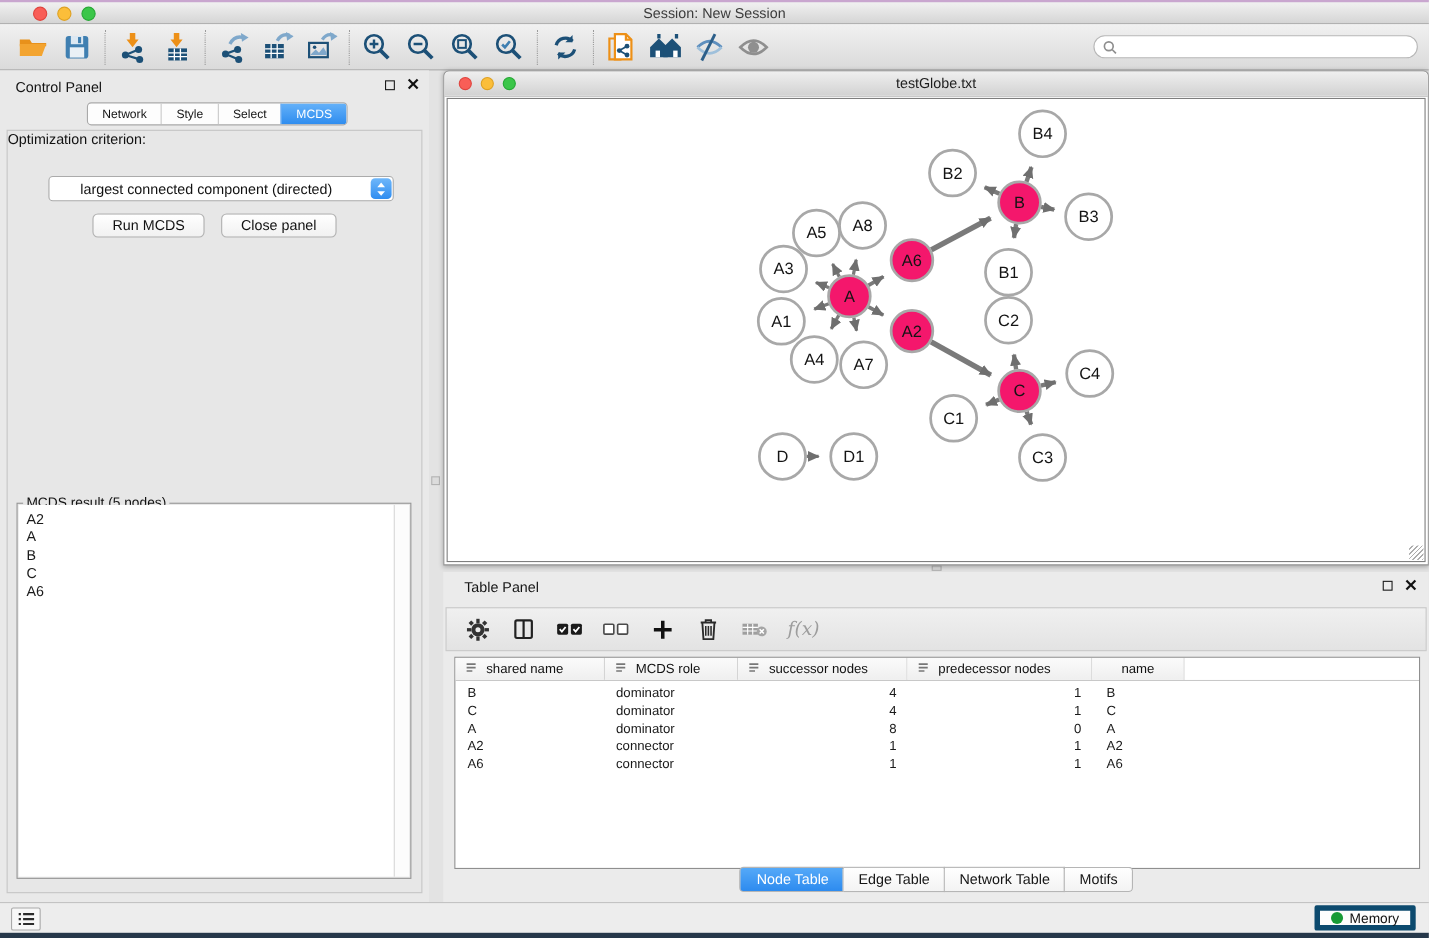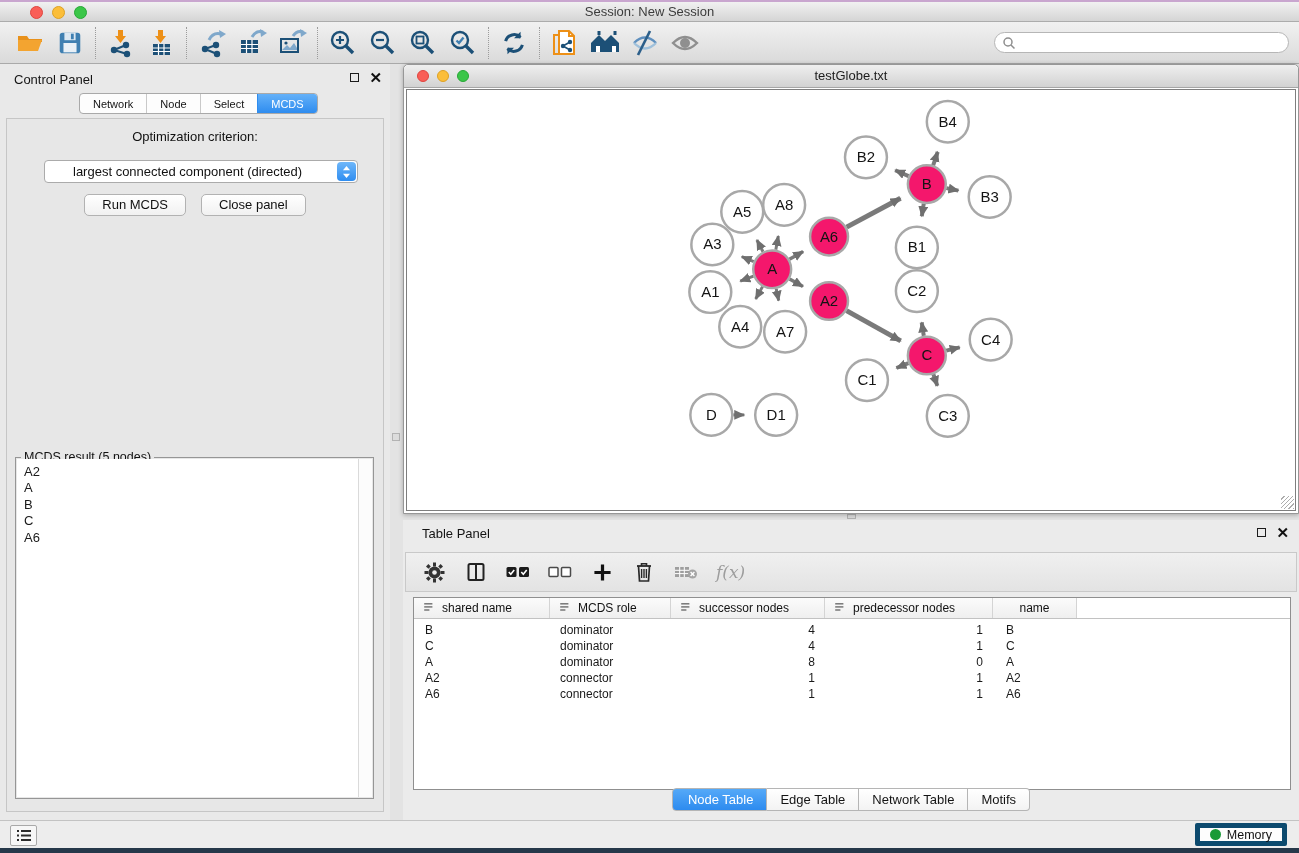--- a/index.html
+++ b/index.html
@@ -36,21 +36,21 @@
   .control-panel { position:absolute; left:0; top:64px; width:390px; height:756px; background:#E9E9E9; }
   .cp-title { left:14px; top:8px; }
   .cp-icons { right:8px; top:8px; }
   .cp-tabs { position:absolute; left:79px; top:29px; height:21px; display:flex;
     border:1px solid #A9A9A9; border-radius:4px; background:#FDFDFD; overflow:hidden; }
   .cp-tab { padding:0 13px; font-size:11px; line-height:20px; color:#141414; border-left:1px solid #C9C9C9; cursor:default; }
   .cp-tab:first-child { border-left:none; }
   .cp-tab.active { background:linear-gradient(#64B1F9,#2E8CEF); color:#fff; border-left-color:#2E8CEF; }
   .cp-box { position:absolute; left:6px; right:6px; top:54px; bottom:8px;
     background:#E7E7E7; border:1px solid #C6C6C6; }
-  .opt-label { margin-top:10px; text-align:center; font-size:13px; color:#111; }
+  .opt-label { margin-top:0; font-size:13px; color:#111; }
   .dropdown { position:absolute; left:37px; top:41px; width:314px; height:23px; background:#fff;
     border:1px solid #ABABAB; border-radius:4px; display:flex; align-items:center; }
   .dropdown-text { flex:1; padding-left:28px; font-size:13px; color:#111; white-space:nowrap; overflow:hidden; }
   .dropdown-stepper { width:19px; height:19px; margin-right:1px; border-radius:4px;
     background:linear-gradient(#6FB7FA,#2F8DF0); display:flex; align-items:center; justify-content:center; }
   .cp-buttons { position:absolute; top:75px; left:0; right:0; display:flex; justify-content:center; gap:15px; }
   .cp-btn { height:22px; padding:0 17px; background:linear-gradient(#FFFFFF,#F1F1F1);
     border:1px solid #B2B2B2; border-radius:5px; font-size:13px; line-height:20px; color:#111; cursor:default; }
   .result-fieldset { position:absolute; left:8px; right:9px; top:338px; bottom:12px; border:1px solid #969696; }
   .result-legend { position:absolute; top:-8px; left:5px; background:#E7E7E7; padding:0 3px; font-size:12.5px; color:#111; }
@@ -280,21 +280,21 @@
 </div>
 
 <div class="control-panel">
   <div class="panel-title cp-title">Control Panel</div>
   <div class="panel-icons cp-icons">
     <span class="float-icon"></span>
     <span class="close-icon">✕</span>
   </div>
   <div class="cp-tabs" id="cp-tabs">
       <div class="cp-tab">Network</div>
-      <div class="cp-tab">Node</div>
+      <div class="cp-tab">Style</div>
       <div class="cp-tab">Select</div>
       <div class="cp-tab active">MCDS</div>
     </div>
   <div class="cp-box">
     <div class="opt-label">Optimization criterion:</div>
     <div class="dropdown">
       <span class="dropdown-text">largest connected component (directed)</span>
       <span class="dropdown-stepper">
         <svg width="11" height="14" viewBox="0 0 11 14">
             <path d="M5.5 1L9 5.2H2z" fill="#fff"></path>

